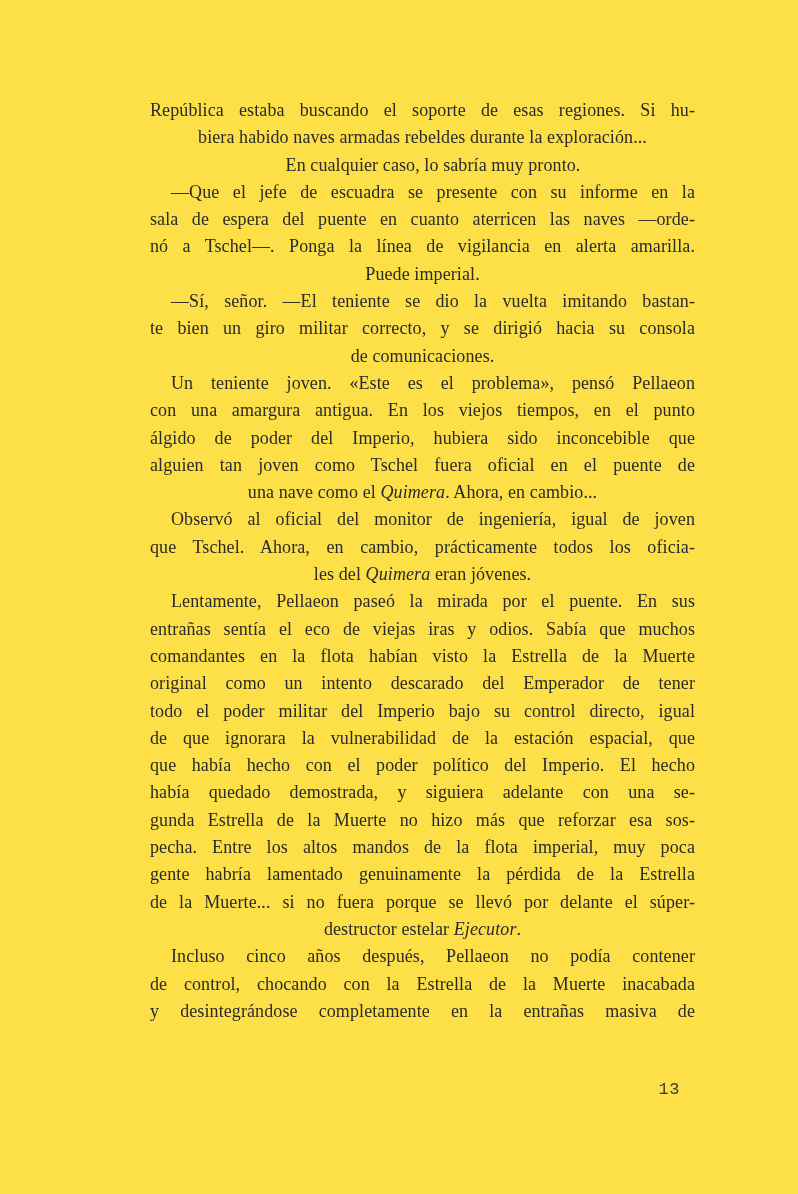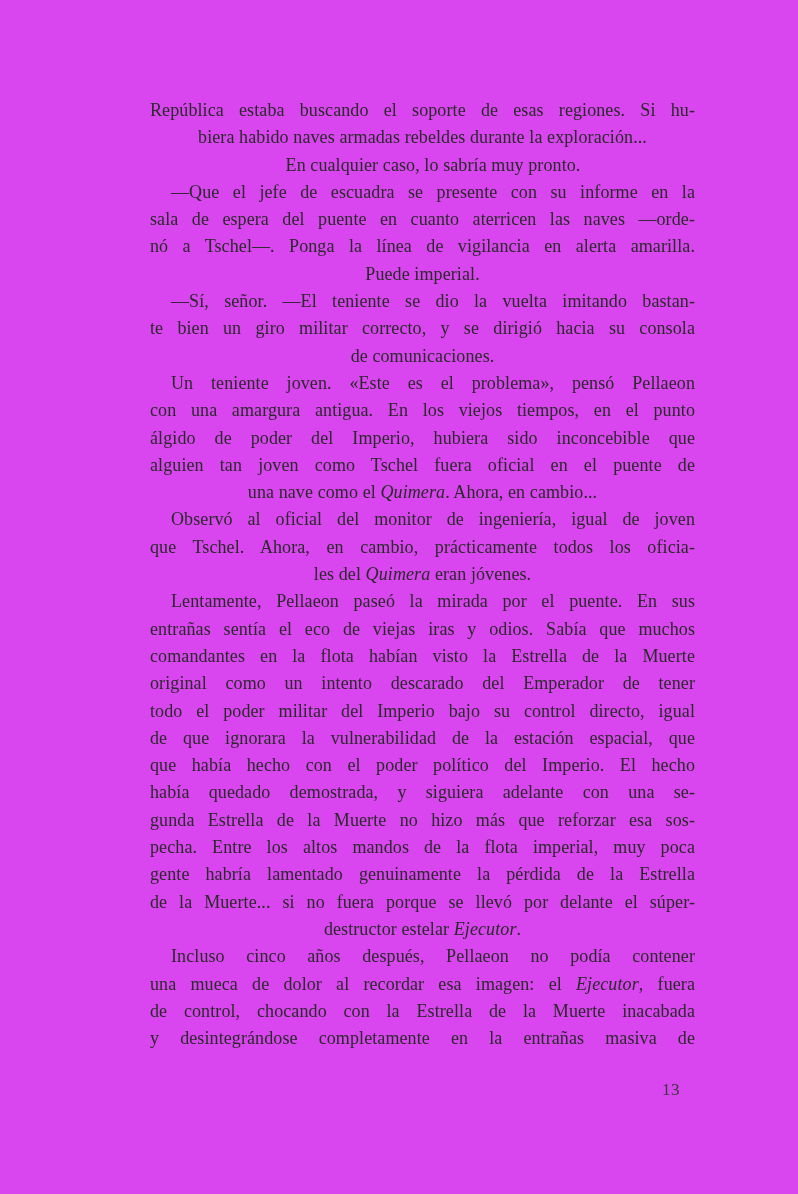--- a/index.html
+++ b/index.html
@@ -10,21 +10,21 @@
     width: 798px;
     height: 1194px;
     position: relative;
     background: #ffffff;
     font-family: "Liberation Serif", "DejaVu Serif", serif;
     overflow: hidden;
   }
   .book-page {
     position: absolute;
     inset: 0;
-    background: #d946ef;
+    background: #fde047;
   }
   .text-block {
     position: absolute;
     left: 150px;
     top: 97px;
     width: 545px;
     color: #2a2a2a;
     font-size: 18px;
     line-height: 27.3px;
   }
@@ -49,20 +49,21 @@
   }
   .folio {
     position: absolute;
     top: 1080px;
     left: 150px;
     width: 530px;
     text-align: right;
     font-size: 17px;
     color: #3a3a3a;
     letter-spacing: 0.5px;
+    font-family: Liberation Mono, monospace;
   }
 </style>
 </head>
 <body>
 
 <div class="book-page">
   <div class="text-block">
       <div class="paragraph">
         <div class="line full"><span class="">República estaba buscando el soporte de esas regiones. Si hu-</span></div>
         <div class="line"><span class="">biera habido naves armadas rebeldes durante la exploración...</span></div>
@@ -103,19 +104,18 @@
         <div class="line full"><span class="">que había hecho con el poder político del Imperio. El hecho</span></div>
         <div class="line full"><span class="">había quedado demostrada, y siguiera adelante con una se-</span></div>
         <div class="line full"><span class="">gunda Estrella de la Muerte no hizo más que reforzar esa sos-</span></div>
         <div class="line full"><span class="">pecha. Entre los altos mandos de la flota imperial, muy poca</span></div>
         <div class="line full"><span class="">gente habría lamentado genuinamente la pérdida de la Estrella</span></div>
         <div class="line full"><span class="">de la Muerte... si no fuera porque se llevó por delante el súper-</span></div>
         <div class="line"><span class="">destructor estelar </span><span class="it">Ejecutor</span><span class="">.</span></div>
       </div>
       <div class="paragraph">
         <div class="line full indent"><span class="">Incluso cinco años después, Pellaeon no podía contener</span></div>
-        <div class="line full"><span class="">una mueca de dolor al recordar esa imagen: el </span><span class="it">Ejecutor</span><span class="">, fuera</span></div>
         <div class="line full"><span class="">de control, chocando con la Estrella de la Muerte inacabada</span></div>
         <div class="line full"><span class="">y desintegrándose completamente en la entrañas masiva de</span></div>
       </div>
     </div>
   <div class="folio">13</div>
 </div>
 
 </body></html>

